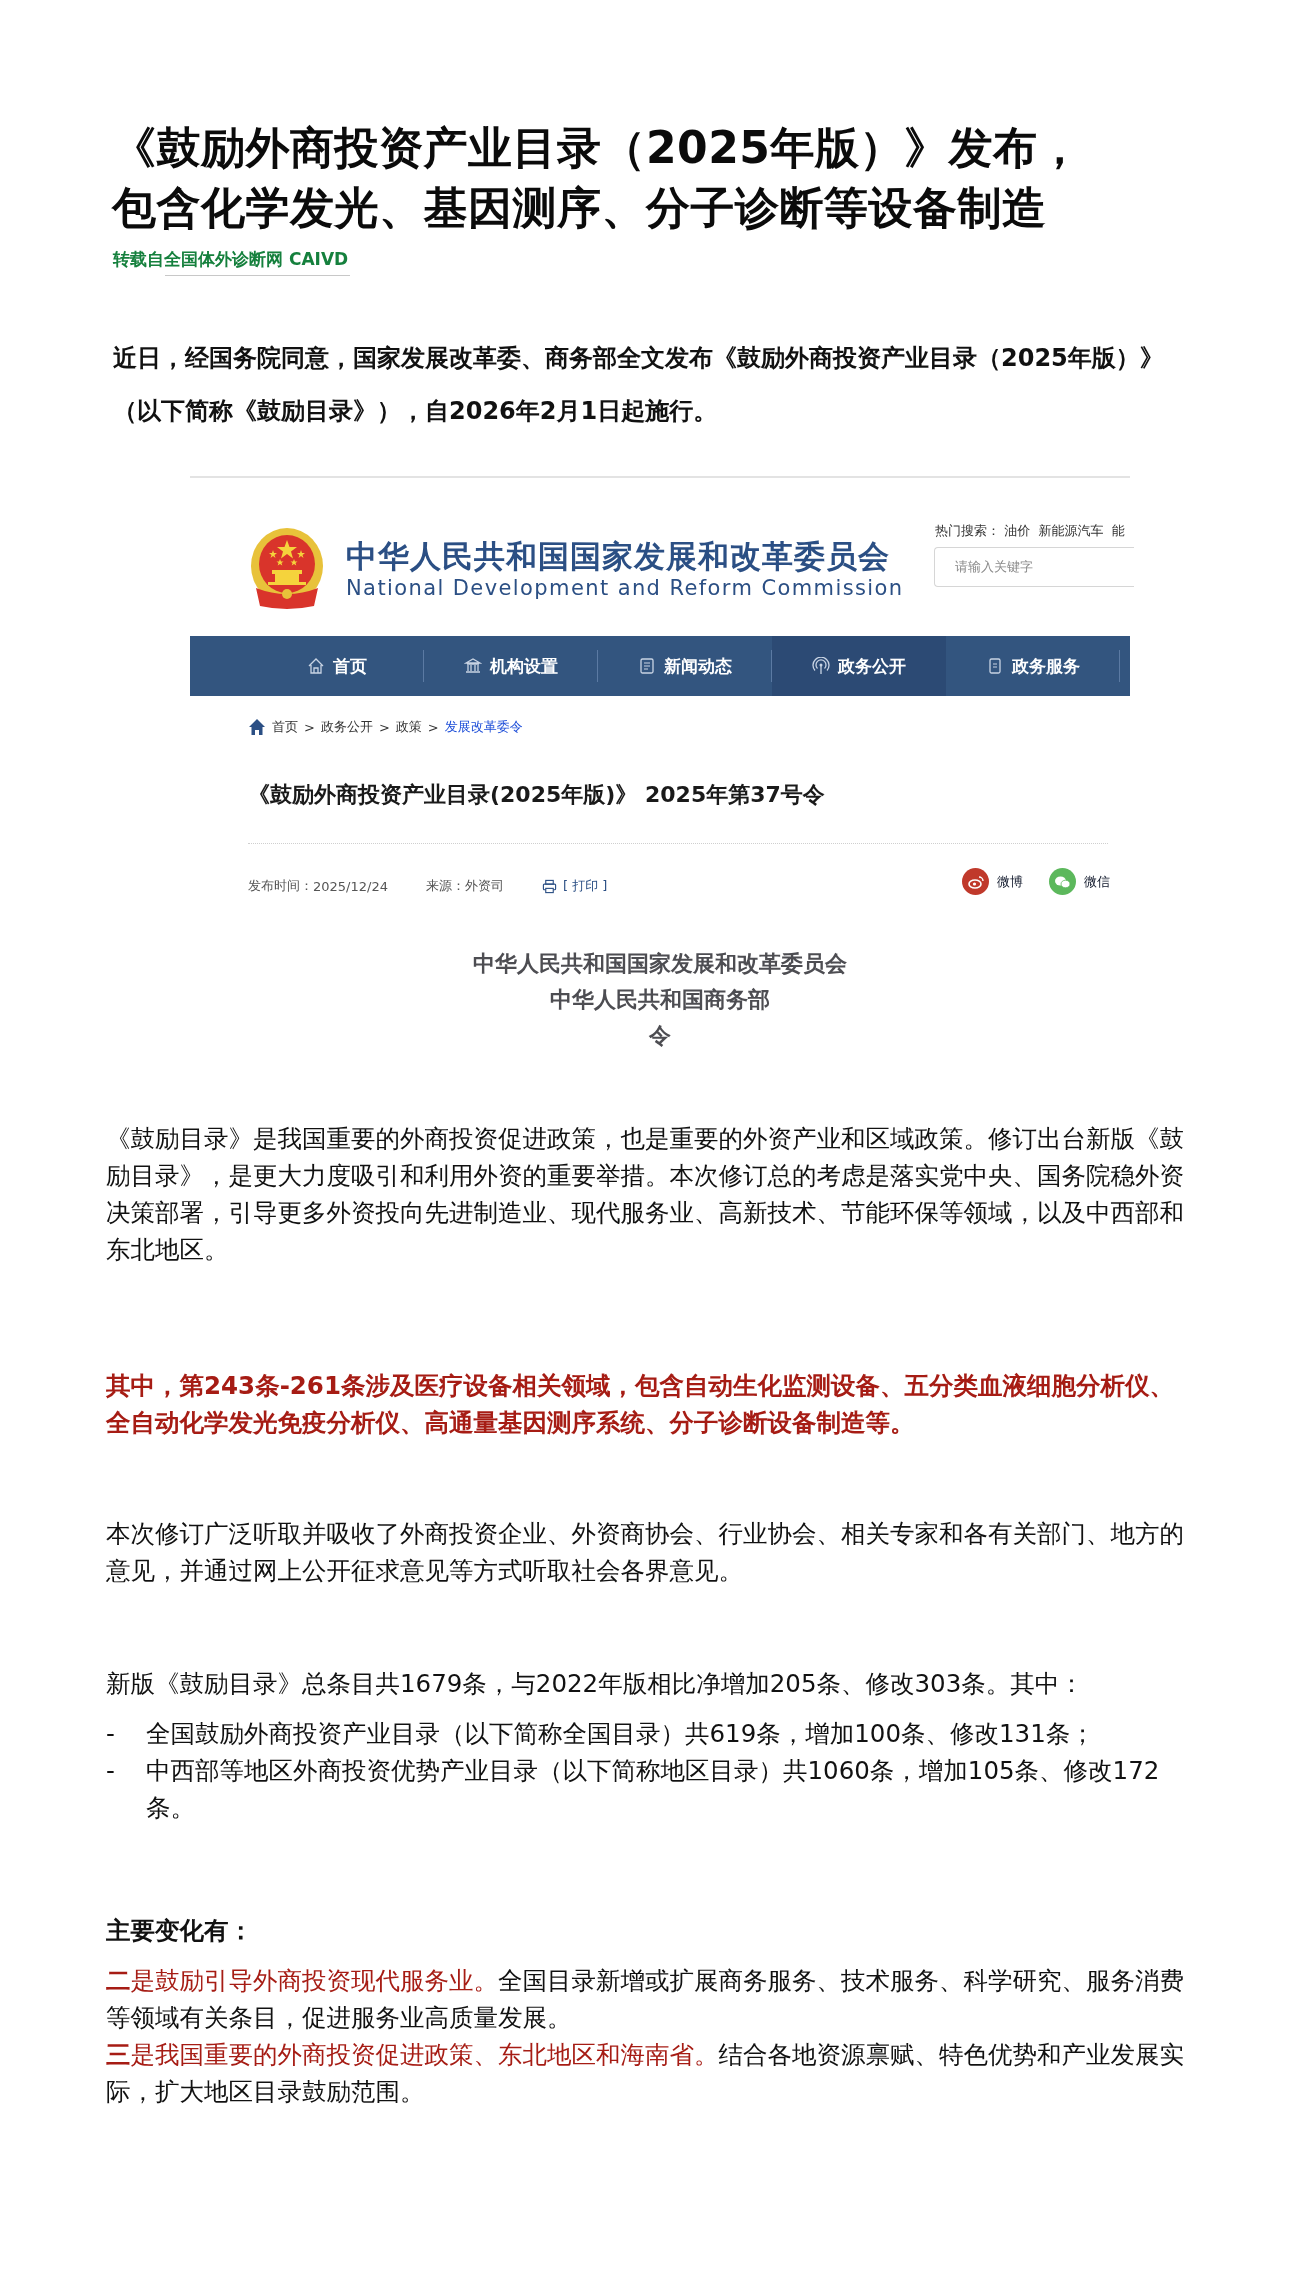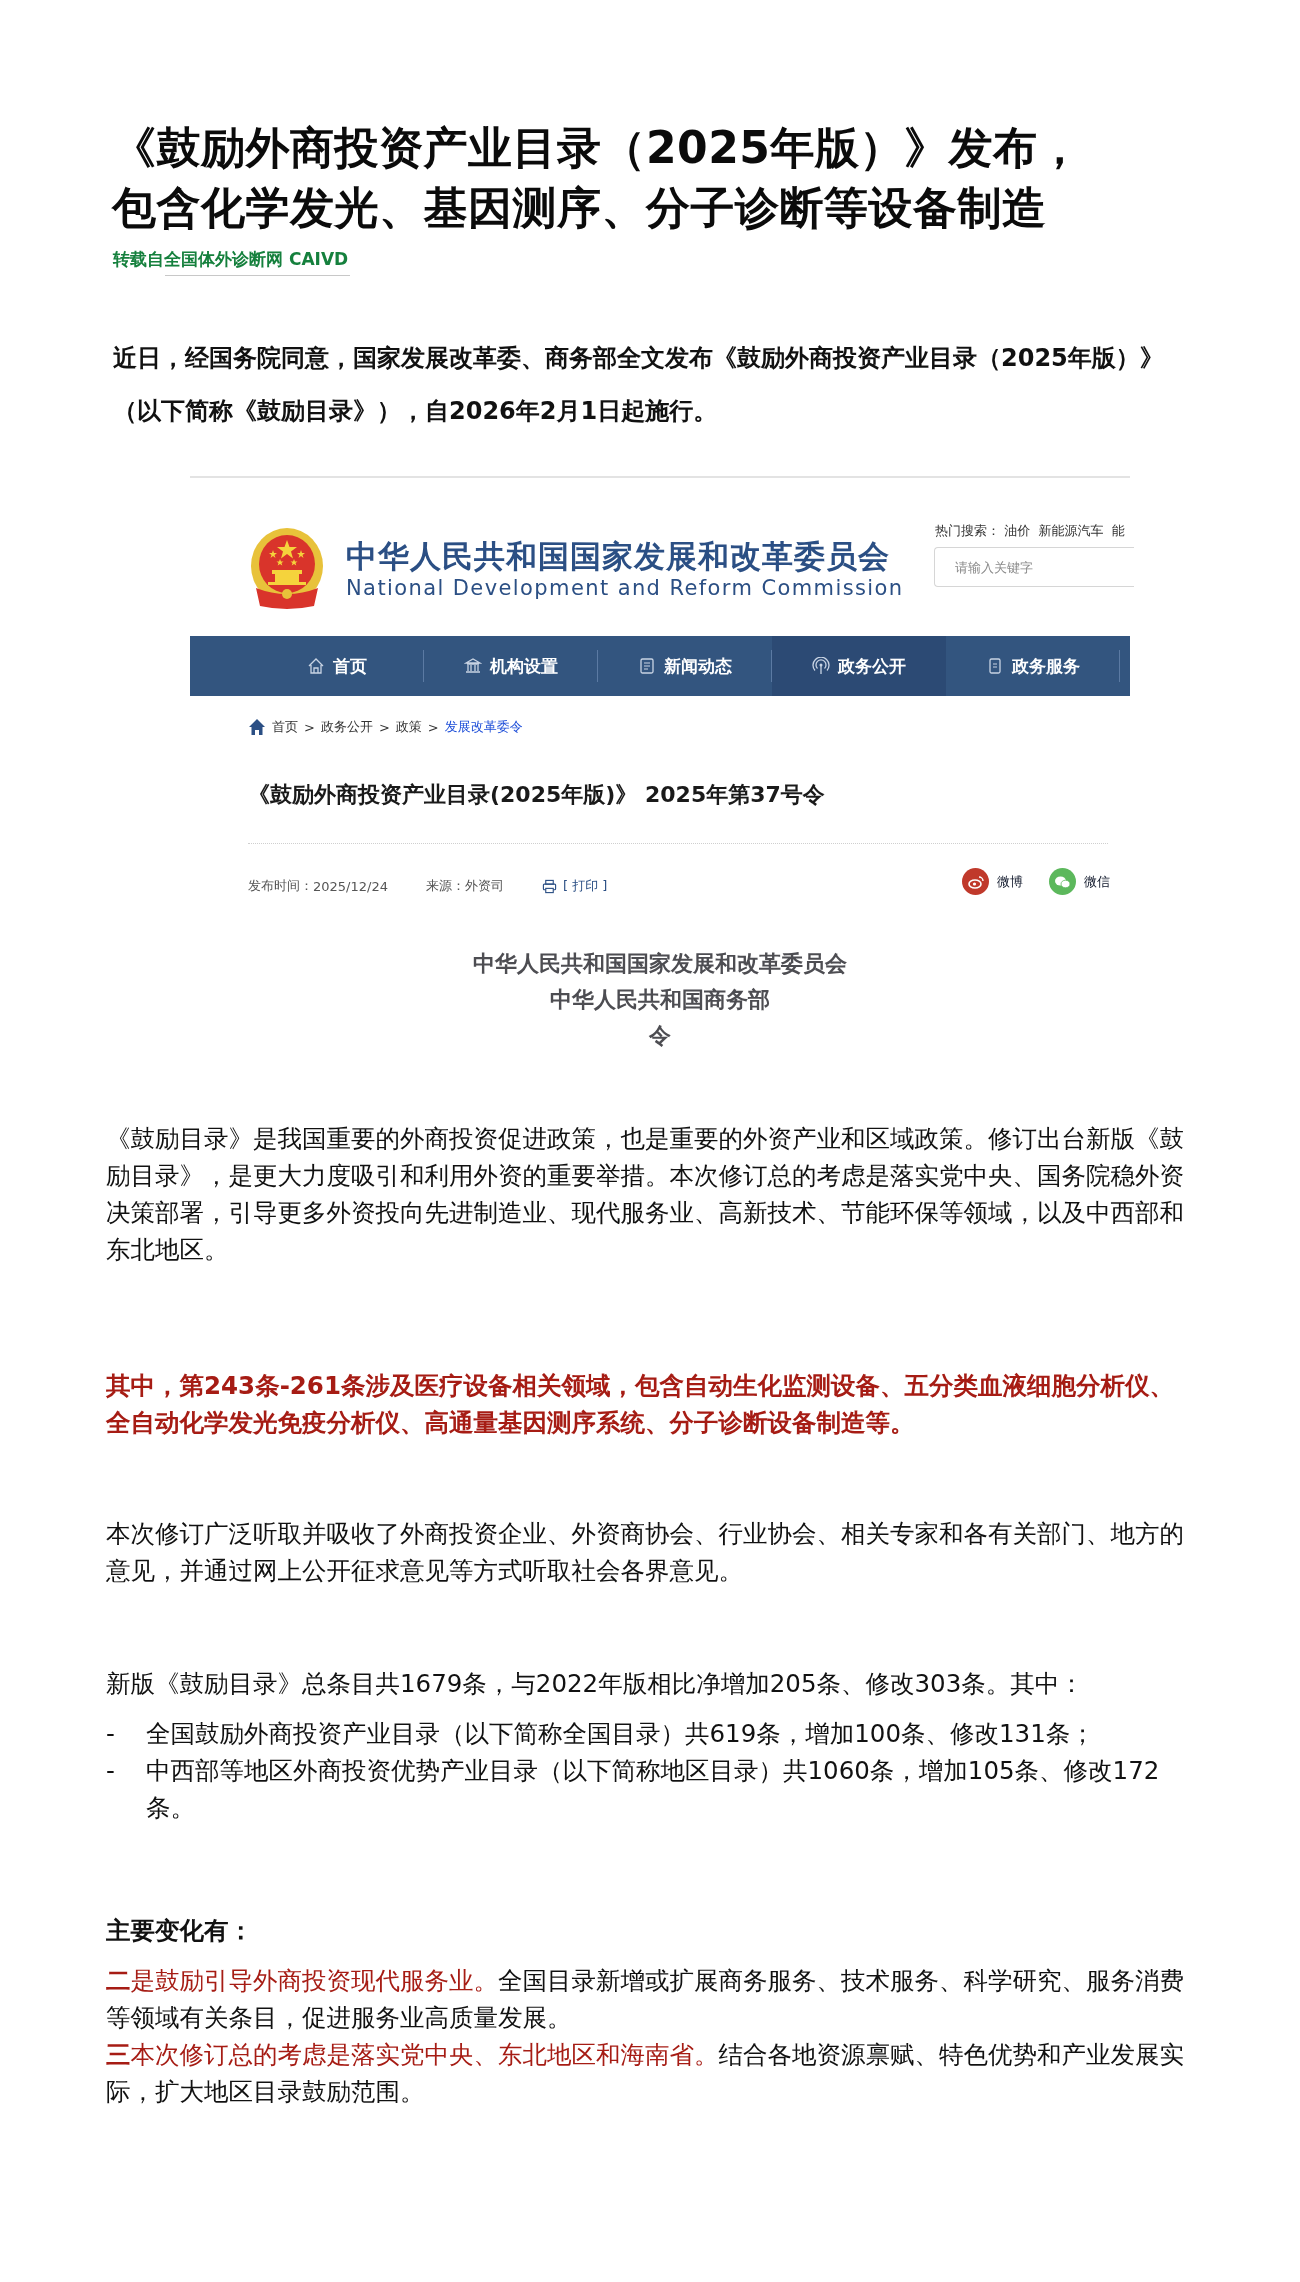--- a/index.html
+++ b/index.html
@@ -26,21 +26,21 @@
   .emblem { position: absolute; left: 58px; top: 50px; width: 78px; height: 84px; }
   .org-cn { position: absolute; left: 156px; top: 60px; font-size: 31px; font-weight: bold; color: #2b4f84; letter-spacing: 1px; }
   .org-en { position: absolute; left: 156px; top: 100px; font-size: 21px; color: #2b4f84; letter-spacing: 1.4px; }
   .hot-search { position: absolute; left: 745px; top: 46px; font-size: 13px; color: #333; white-space: nowrap; text-align: right; }
   .search-box {
     position: absolute; left: 744px; top: 71px; width: 200px; height: 40px;
     border: 1px solid #d6d6d6; border-right: none; border-radius: 4px 0 0 4px; background: #fff;
   }
   .search-box input {
     border: none; outline: none; width: 100%; height: 100%; padding-left: 20px;
-    font-size: 13px; color: #0f766e; background: transparent; font-family: Liberation Sans, sans-serif;
+    font-size: 13px; color: #0f766e; background: transparent; font-family: Liberation Serif, serif;
   }
   .search-box input::placeholder { color: #8a8a8a; }
 
   .nav { position: absolute; left: 0; top: 160px; width: 940px; height: 60px; background: #33557f; display: flex; }
   .nav-item {
     position: relative; height: 60px; width: 174px; display: flex; align-items: center; justify-content: center;
     color: #fff; font-size: 17px; font-weight: bold; gap: 8px;
   }
   .nav-item:first-child { width: 234px; padding-left: 60px; }
   .nav-item.active { background: #2c4a74; }
@@ -236,15 +236,15 @@
   </div>
 </div>
 
 <p class="p bold" style="top:1912px">主要变化有：</p>
 
 <div class="p" style="top:1962px">
   <p>
     <span class="hl-strong">二</span><span class="hl">是鼓励引导外商投资现代服务业。</span><span>全国目录新增或扩展商务服务、技术服务、科学研究、服务消费等领域有关条目，促进服务业高质量发展。</span>
   </p>
   <p>
-    <span class="hl-strong">三</span><span class="hl">本次修订总的考虑是落实党中央、东北地区和海南省。</span><span>结合各地资源禀赋、特色优势和产业发展实际，扩大地区目录鼓励范围。</span>
+    <span class="hl-strong">三</span><span class="hl">是我国重要的外商投资促进政策、东北地区和海南省。</span><span>结合各地资源禀赋、特色优势和产业发展实际，扩大地区目录鼓励范围。</span>
   </p>
 </div>
 
 </body></html>

